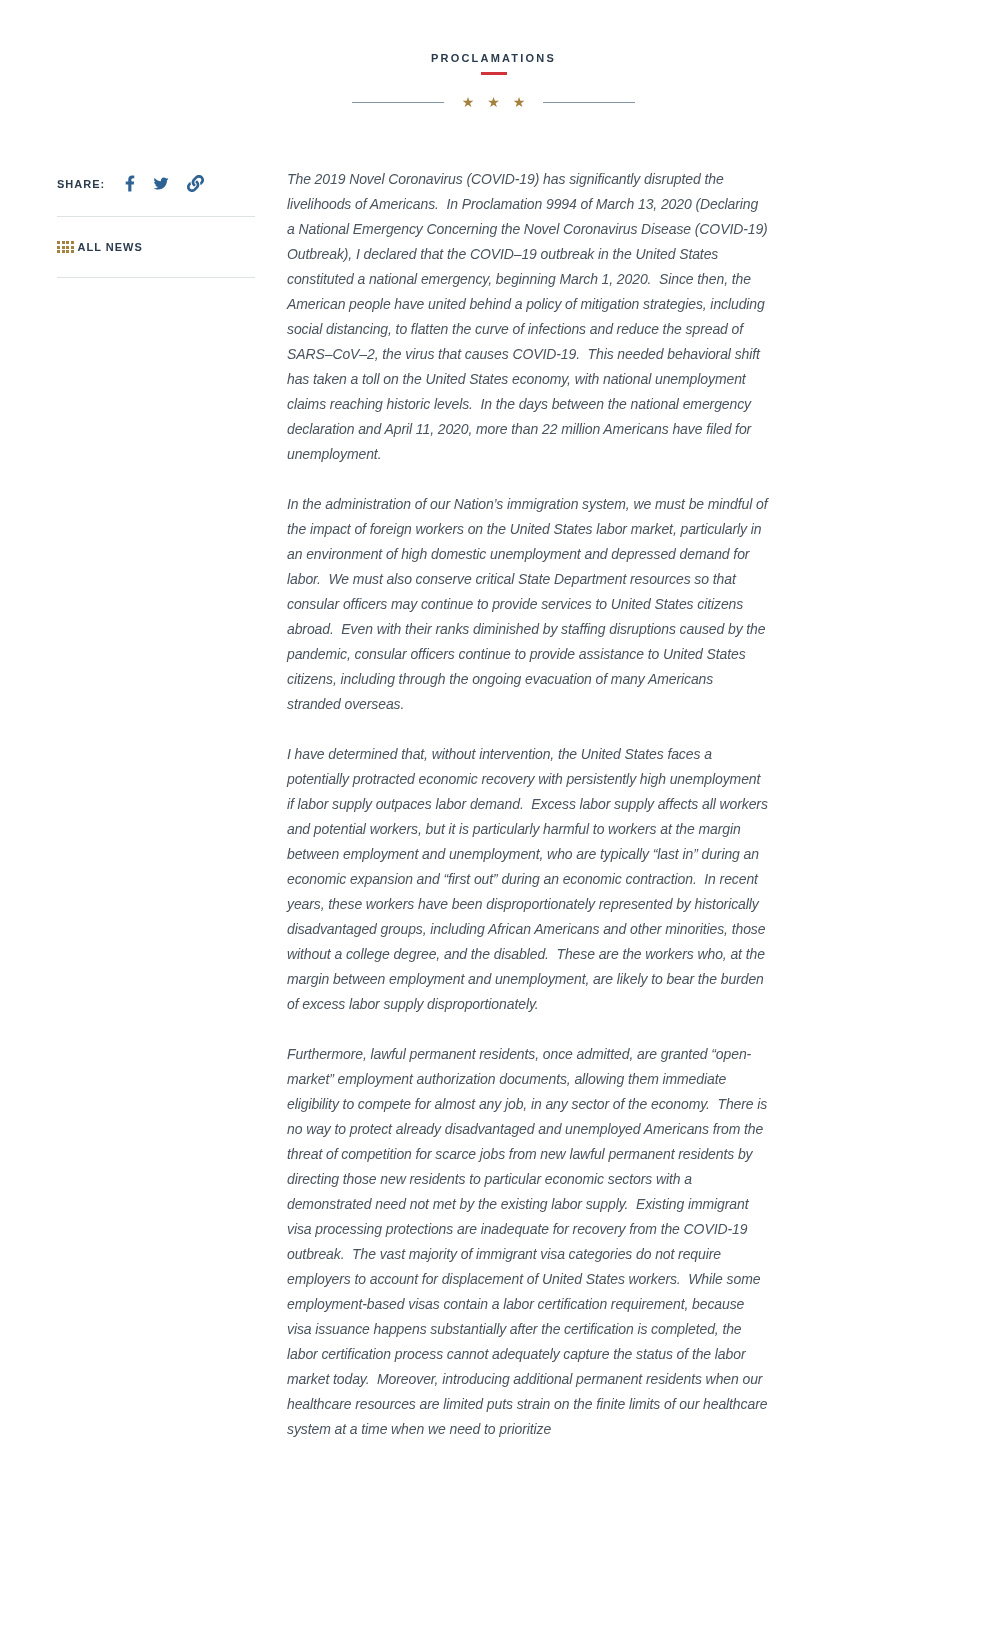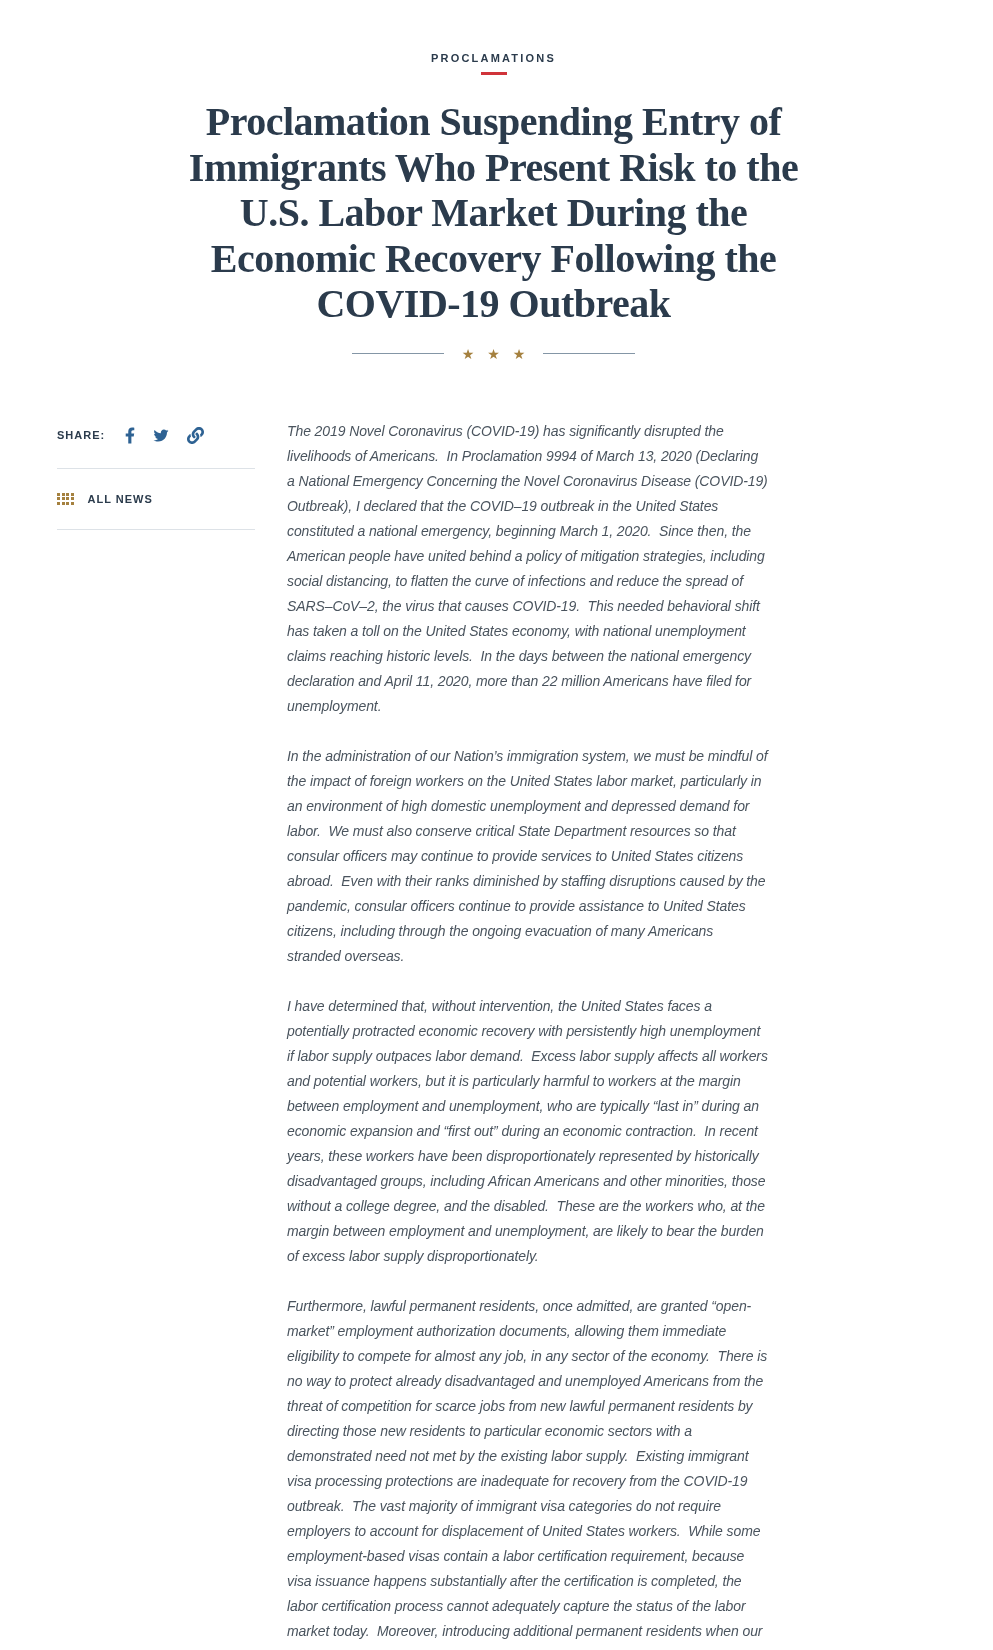--- a/index.html
+++ b/index.html
@@ -64,21 +64,21 @@
   .sidebar { width: 198px; flex: 0 0 198px; margin-right: 32px; }
   .share-row { display: flex; align-items: center; gap: 20px; padding-top: 8px; }
   .share-label {
     font-size: 11px; font-weight: bold; letter-spacing: 1px;
     color: #2b3b4c;
   }
   .share-icons { display: flex; align-items: center; gap: 17px; }
   .icon-btn { display: inline-flex; cursor: pointer; background: none; border: none; padding: 0; }
   .icon-btn svg { fill: #2e6293; }
   .sidebar-divider { border: none; border-top: 1px solid #dde2e7; margin: 24px 0; width: 198px; }
-  .all-news-row { display: flex; align-items: center; gap: 14px; cursor: pointer; text-decoration: none; }
+  .all-news-row { display: flex; align-items: center; gap: 4px; cursor: pointer; text-decoration: none; }
   .grid-icon {
     display: grid;
     grid-template-columns: repeat(4, 3px);
     grid-template-rows: repeat(3, 3px);
     gap: 1.5px;
   }
   .grid-icon span { width: 3px; height: 3px; background: #a5813f; }
   .all-news-label {
     font-size: 11px; font-weight: bold; letter-spacing: 1px;
     color: #2b3b4c;
@@ -100,21 +100,20 @@
 <body>
 
 <div class="page">
 
   <header class="post-header">
     <div class="eyebrow">
       <a>PROCLAMATIONS</a>
       <div class="eyebrow-underline"></div>
     </div>
 
-    <h1 class="post-title">Proclamation Suspending Entry of Immigrants Who Present Risk to the U.S. Labor Market During the Economic Recovery Following the COVID-19 Outbreak</h1>
 
 
     <div class="star-divider">
       <div class="rule"></div>
       <div class="stars">
         <span class="star">★</span>
         <span class="star">★</span>
         <span class="star">★</span>
       </div>
       <div class="rule"></div>

